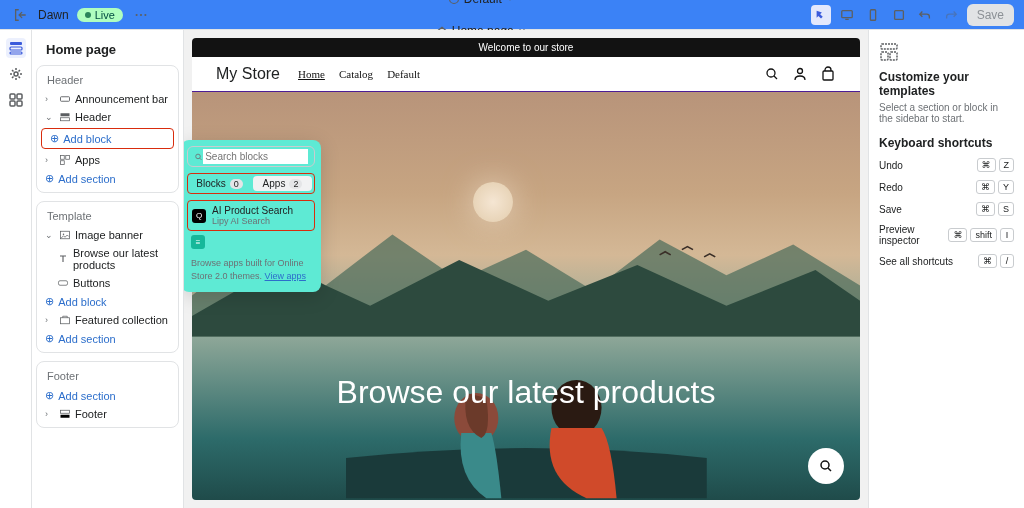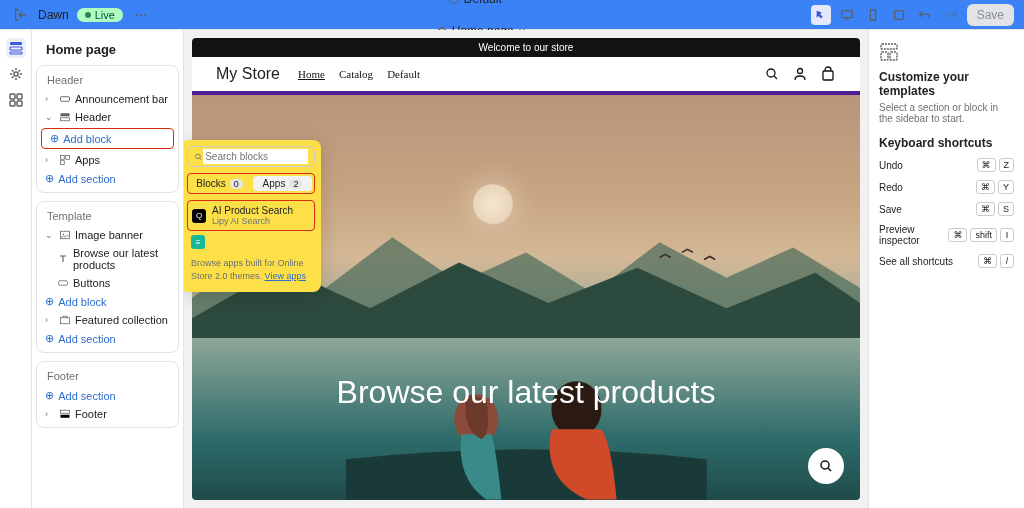--- a/index.html
+++ b/index.html
@@ -23,35 +23,35 @@
 .section-group { border: 1px solid #e1e3e5; border-radius: 8px; margin-bottom: 8px; padding: 4px 0; }
 .section-label { font-size: 11px; color: #6d7175; padding: 4px 10px; font-weight: 500; }
 .tree-item { display: flex; align-items: center; gap: 4px; padding: 3px 8px; font-size: 11px; border-radius: 4px; cursor: pointer; }
 .tree-item .chev { width: 10px; font-size: 9px; color: #6d7175; }
 .tree-indent-1 { padding-left: 20px; }
 .add-link { color: #2c6ecb; cursor: pointer; display: flex; align-items: center; gap: 4px; padding: 3px 8px; font-size: 11px; border-radius: 4px; }
 .add-block-selected { border: 1px solid #d82c0d; border-radius: 4px; margin: 2px 4px; }
 .canvas { flex: 1; background: #f1f1f1; padding: 8px; position: relative; overflow: hidden; }
 .store { width: 100%; height: 100%; background: #fff; border-radius: 4px; overflow: hidden; display: flex; flex-direction: column; }
 .announce { background: #121212; color: #fff; text-align: center; font-size: 10px; padding: 4px; }
-.store-header { display: flex; align-items: center; justify-content: space-between; padding: 8px 24px; border-bottom: 4px solid #4c1d95; }
+.store-header { display: flex; align-items: center; justify-content: space-between; padding: 8px 24px; border-bottom: 1px solid #4c1d95; }
 .store-left { display: flex; align-items: center; gap: 18px; }
 .store-name { font-size: 16px; }
 .store-nav { display: flex; gap: 14px; font-size: 11px; }
 .store-nav a { text-decoration: none; color: #121212; font-family: Liberation Serif, serif; }
 .store-nav a.active { text-decoration: underline; }
 .store-icons { display: flex; gap: 12px; }
 .hero { flex: 1; position: relative; background: linear-gradient(180deg, #b8947a 0%, #c7a582 25%, #d4b896 40%, #8ea798 60%, #2d6b6a 85%, #1f4b4a 100%); display: flex; align-items: center; justify-content: center; overflow: hidden; }
 .sun { position: absolute; left: 42%; top: 22%; width: 40px; height: 40px; border-radius: 50%; background: radial-gradient(circle, #f5e6d3 0%, #e8d4b8 70%); box-shadow: 0 0 30px rgba(245,230,211,0.6); }
 .mountains { position: absolute; bottom: 40%; left: 0; width: 100%; height: 30%; }
 .hero-content { position: absolute; bottom: 18%; text-align: center; color: #fff; z-index: 10; }
 .hero-title { font-size: 32px; font-weight: 400; margin-bottom: 16px; }
 .hero-btn { border: 1px solid #fff; background: transparent; color: #fff; padding: 6px 20px; font-size: 11px; cursor: pointer; }
 .fab { position: absolute; bottom: 16px; right: 16px; width: 36px; height: 36px; border-radius: 50%; background: #fff; display: flex; align-items: center; justify-content: center; cursor: pointer; z-index: 10; }
-.popup { position: absolute; left: -3px; top: 110px; width: 140px; background: #fde047; border-radius: 8px; box-shadow: 0 4px 20px rgba(0,0,0,0.15); z-index: 100; padding: 6px; }
+.popup { position: absolute; left: -3px; top: 110px; width: 140px; background: #5eead4; border-radius: 8px; box-shadow: 0 4px 20px rgba(0,0,0,0.15); z-index: 100; padding: 6px; }
 .popup-search { display: flex; align-items: center; border: 1px solid #c9cccf; border-radius: 6px; padding: 2px 6px; margin-bottom: 6px; }
 .popup-search input { border: none; outline: none; font-size: 10px; width: 100%; padding: 2px; }
 .popup-tabs { display: flex; gap: 4px; margin-bottom: 6px; border: 1px solid #d82c0d; border-radius: 4px; padding: 2px; }
 .popup-tab { flex: 1; text-align: center; font-size: 10px; padding: 2px 4px; border-radius: 4px; cursor: pointer; display: flex; align-items: center; justify-content: center; gap: 4px; }
 .popup-tab.active { background: #f1f2f3; }
 .popup-tab .count { background: #e4e5e7; border-radius: 8px; padding: 0 4px; font-size: 9px; }
 .app-item { display: flex; align-items: center; gap: 6px; padding: 4px; border-radius: 4px; cursor: pointer; }
 .app-item.highlighted { border: 1px solid #d82c0d; border-radius: 4px; }
 .app-icon { width: 14px; height: 14px; border-radius: 3px; flex-shrink: 0; display: flex; align-items: center; justify-content: center; font-size: 8px; color: #fff; }
 .app-text { display: flex; flex-direction: column; }

